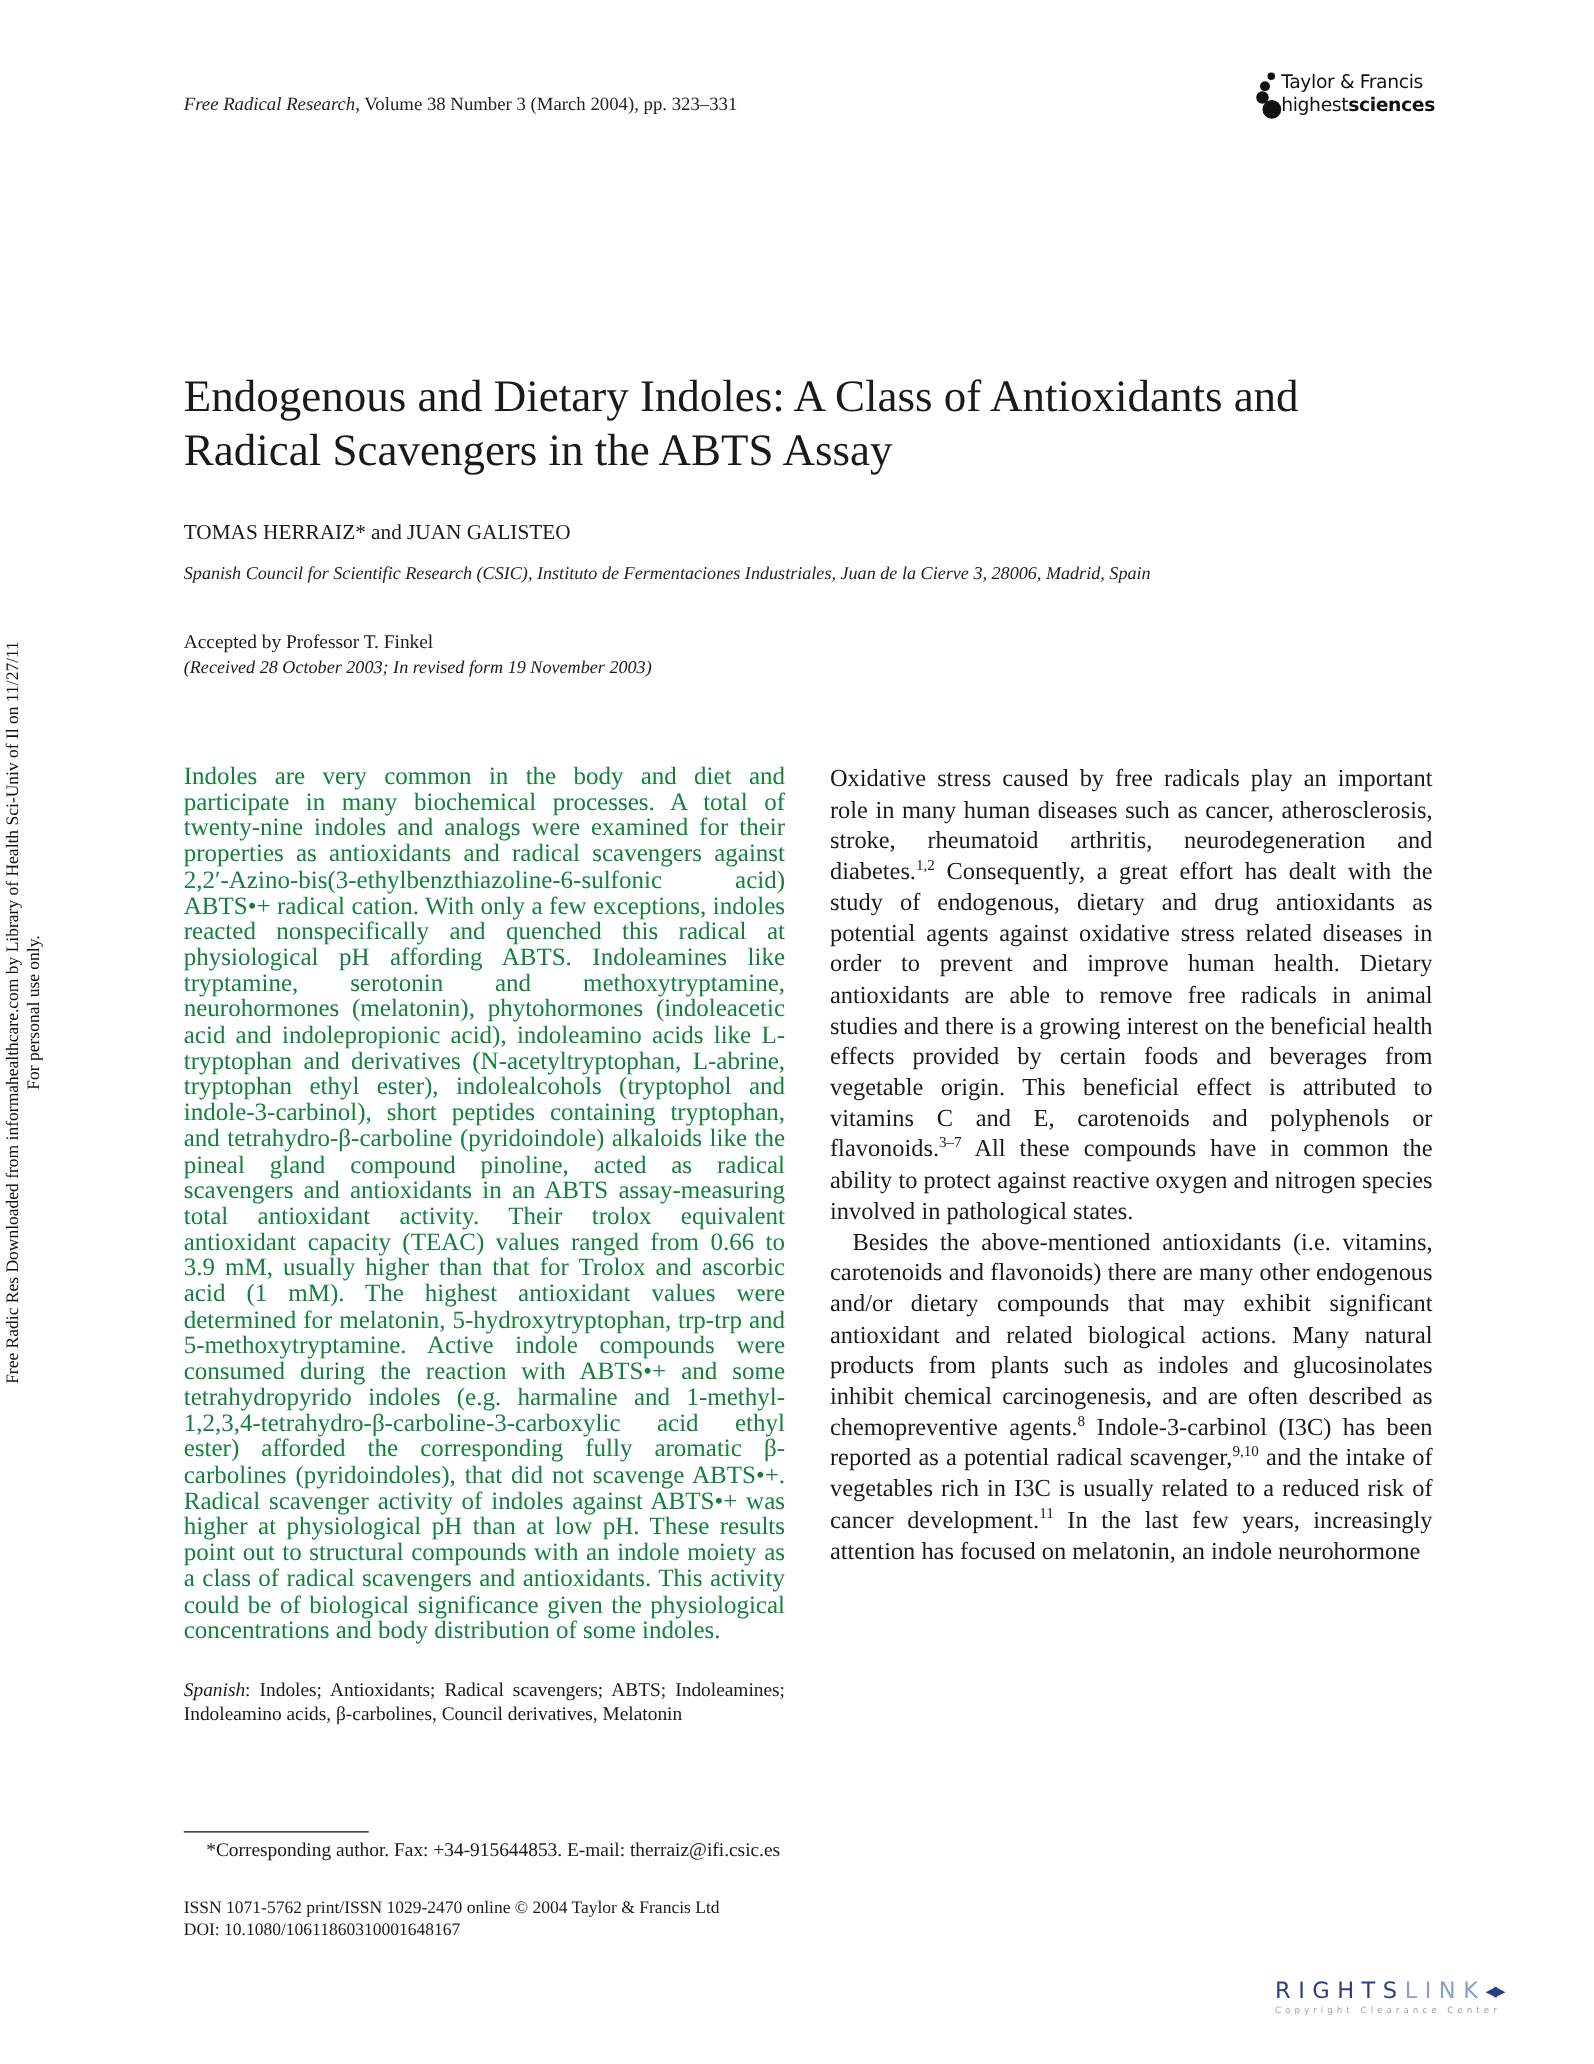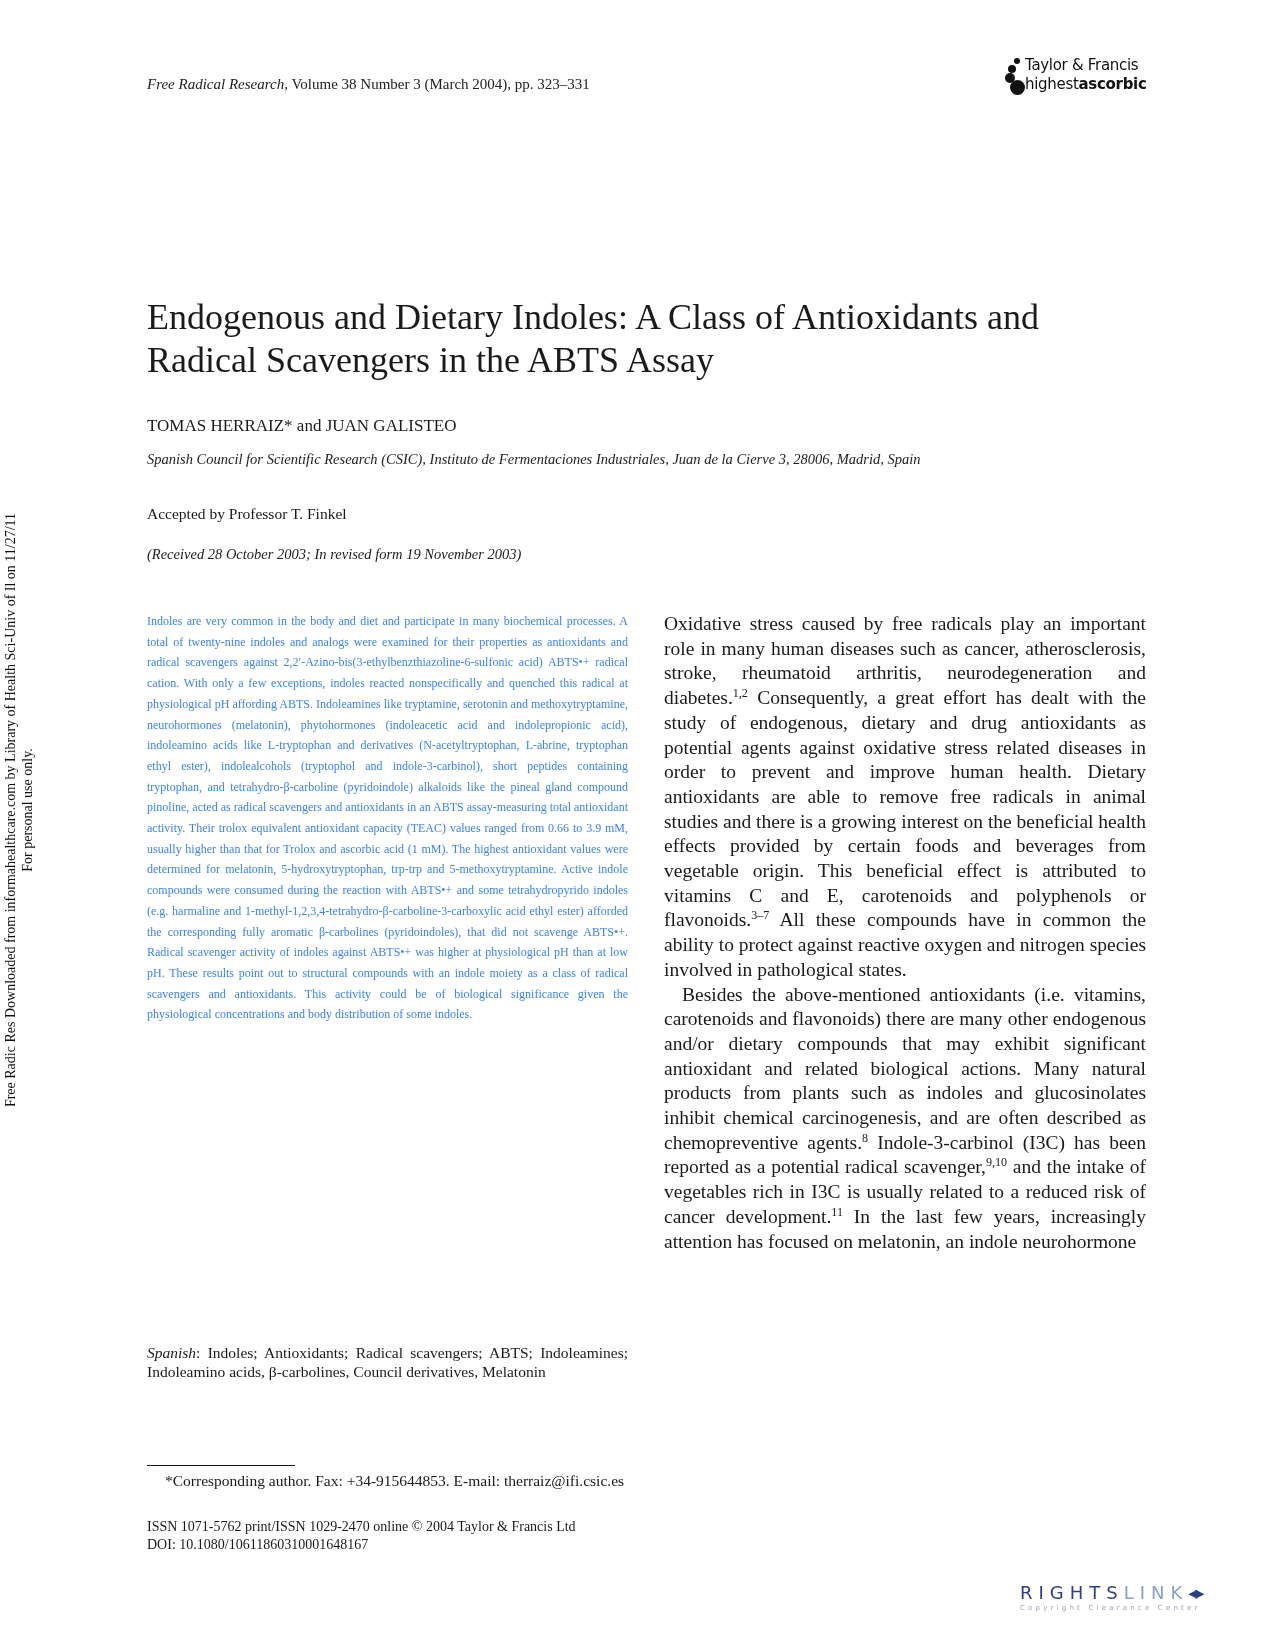--- a/index.html
+++ b/index.html
@@ -10,25 +10,25 @@
   .journal-line i { font-style: italic; }
   .tf-logo { left: 1003px; top: 56px; width: 160px; height: 40px; }
   .tf-dots { position: absolute; left: 0; top: 0; width: 24px; height: 40px; }
   .tf-dot { position: absolute; background: #111; border-radius: 50%; }
   .tf-text { position: absolute; left: 22px; top: 0; font-family: "DejaVu Sans", sans-serif; font-size: 15px; line-height: 19px; color: #111; letter-spacing: -0.3px; white-space: nowrap; }
   .tf-text b { font-weight: bold; }
   .title { left: 147px; top: 296px; width: 1010px; font-size: 36px; line-height: 43px; color: #1a1a1a; font-weight: normal; margin: 0; }
   .authors { left: 147px; top: 416px; font-size: 17px; }
   .affil { left: 147px; top: 451px; font-size: 14.5px; font-style: italic; color: #222; }
   .accepted { left: 147px; top: 505px; font-size: 15.5px; }
-  .received { left: 147px; top: 546px; font-size: 14.5px; font-style: italic; }
+  .received { left: 147px; top: 526px; font-size: 14.5px; font-style: italic; }
   .sidebar-stamp { left: 2px; top: 470px; width: 50px; height: 680px; }
   .sidebar-stamp .rot { position: absolute; left: 0; top: 0; width: 680px; transform-origin: 0 0;
      transform: translate(0, 680px) rotate(-90deg); font-family: "Liberation Serif", serif; font-size: 14px; line-height: 17px; text-align: center; color: #111; }
-  .col { font-size: 12px; line-height: 20.7px; text-align: justify; color: #3b82f6; }
+  .col { font-size: 20px; line-height: 20.7px; text-align: justify; color: #15803d; }
   .col-left { left: 147px; top: 611px; width: 481px; }
   .col-right { left: 664px; top: 612px; width: 482px; }
   .abstract p { margin: 0; hyphens: manual; }
   .keywords { left: 147px; top: 1344px; width: 481px; font-size: 15.5px; line-height: 18.5px; text-align: justify; }
   .keywords i { font-style: italic; }
   .intro-head { font-weight: bold; font-size: 19px; margin: 0 0 30px 0; letter-spacing: 0.2px; }
   .intro p { margin: 0; font-size: 19.5px; line-height: 24.7px; text-align: justify; }
   .intro p.indent { text-indent: 18px; }
   sup { font-size: 0.62em; line-height: 0; vertical-align: 0.6em; }
   .footrule { left: 147px; top: 1465px; width: 148px; height: 1px; background: #111; }
@@ -48,21 +48,21 @@
 
 <div class="abs tf-logo">
   <div class="tf-dots">
     <span class="tf-dot" style="left:11px;top:2px;width:6px;height:6px;"></span>
     <span class="tf-dot" style="left:5px;top:9px;width:8px;height:8px;"></span>
     <span class="tf-dot" style="left:2px;top:17px;width:10px;height:10px;"></span>
     <span class="tf-dot" style="left:7px;top:24px;width:15px;height:15px;"></span>
   </div>
   <div class="tf-text">
     <div>Taylor &amp; Francis</div>
-    <div><span>highest</span><b>ascorbic</b></div>
+    <div><span>highest</span><b>sciences</b></div>
   </div>
 </div>
 
 <div class="abs sidebar-stamp">
   <div class="rot">
     <div>Free Radic Res Downloaded from informahealthcare.com by Library of Health Sci-Univ of Il on 11/27/11</div>
     <div>For personal use only.</div>
   </div>
 </div>
 

